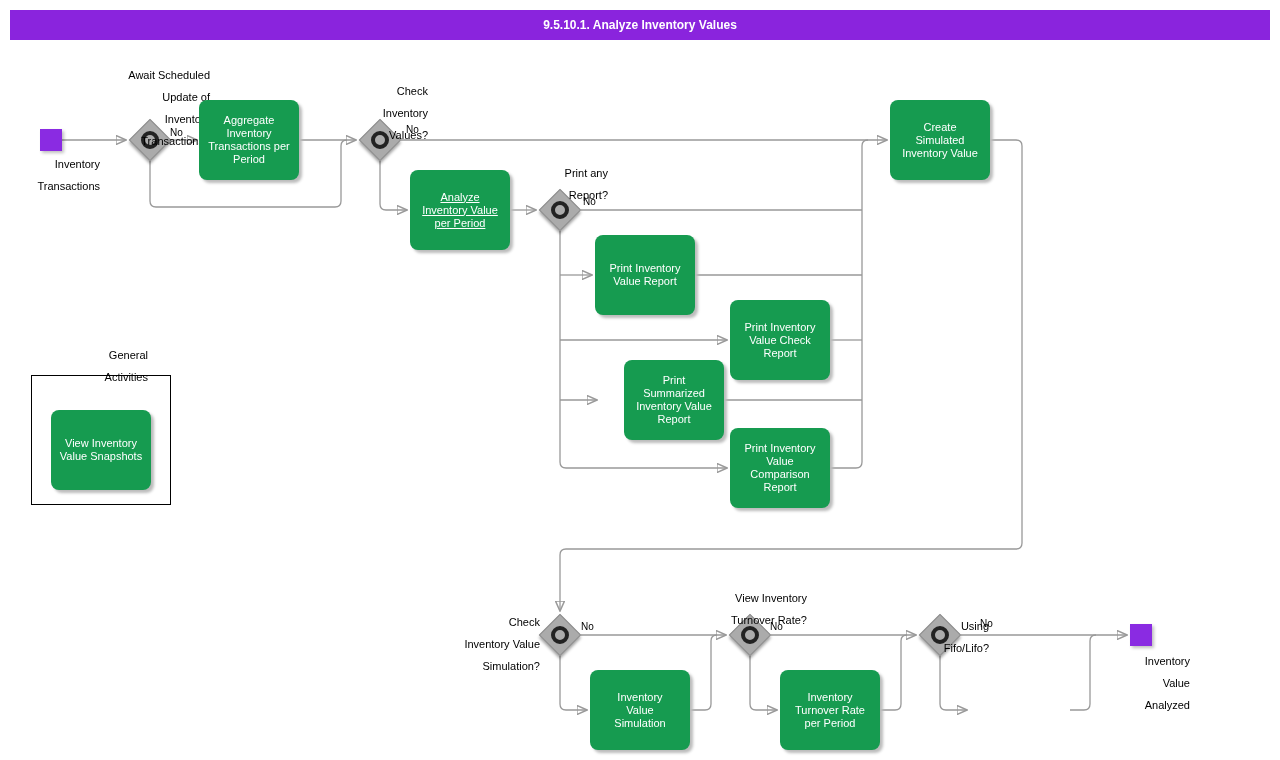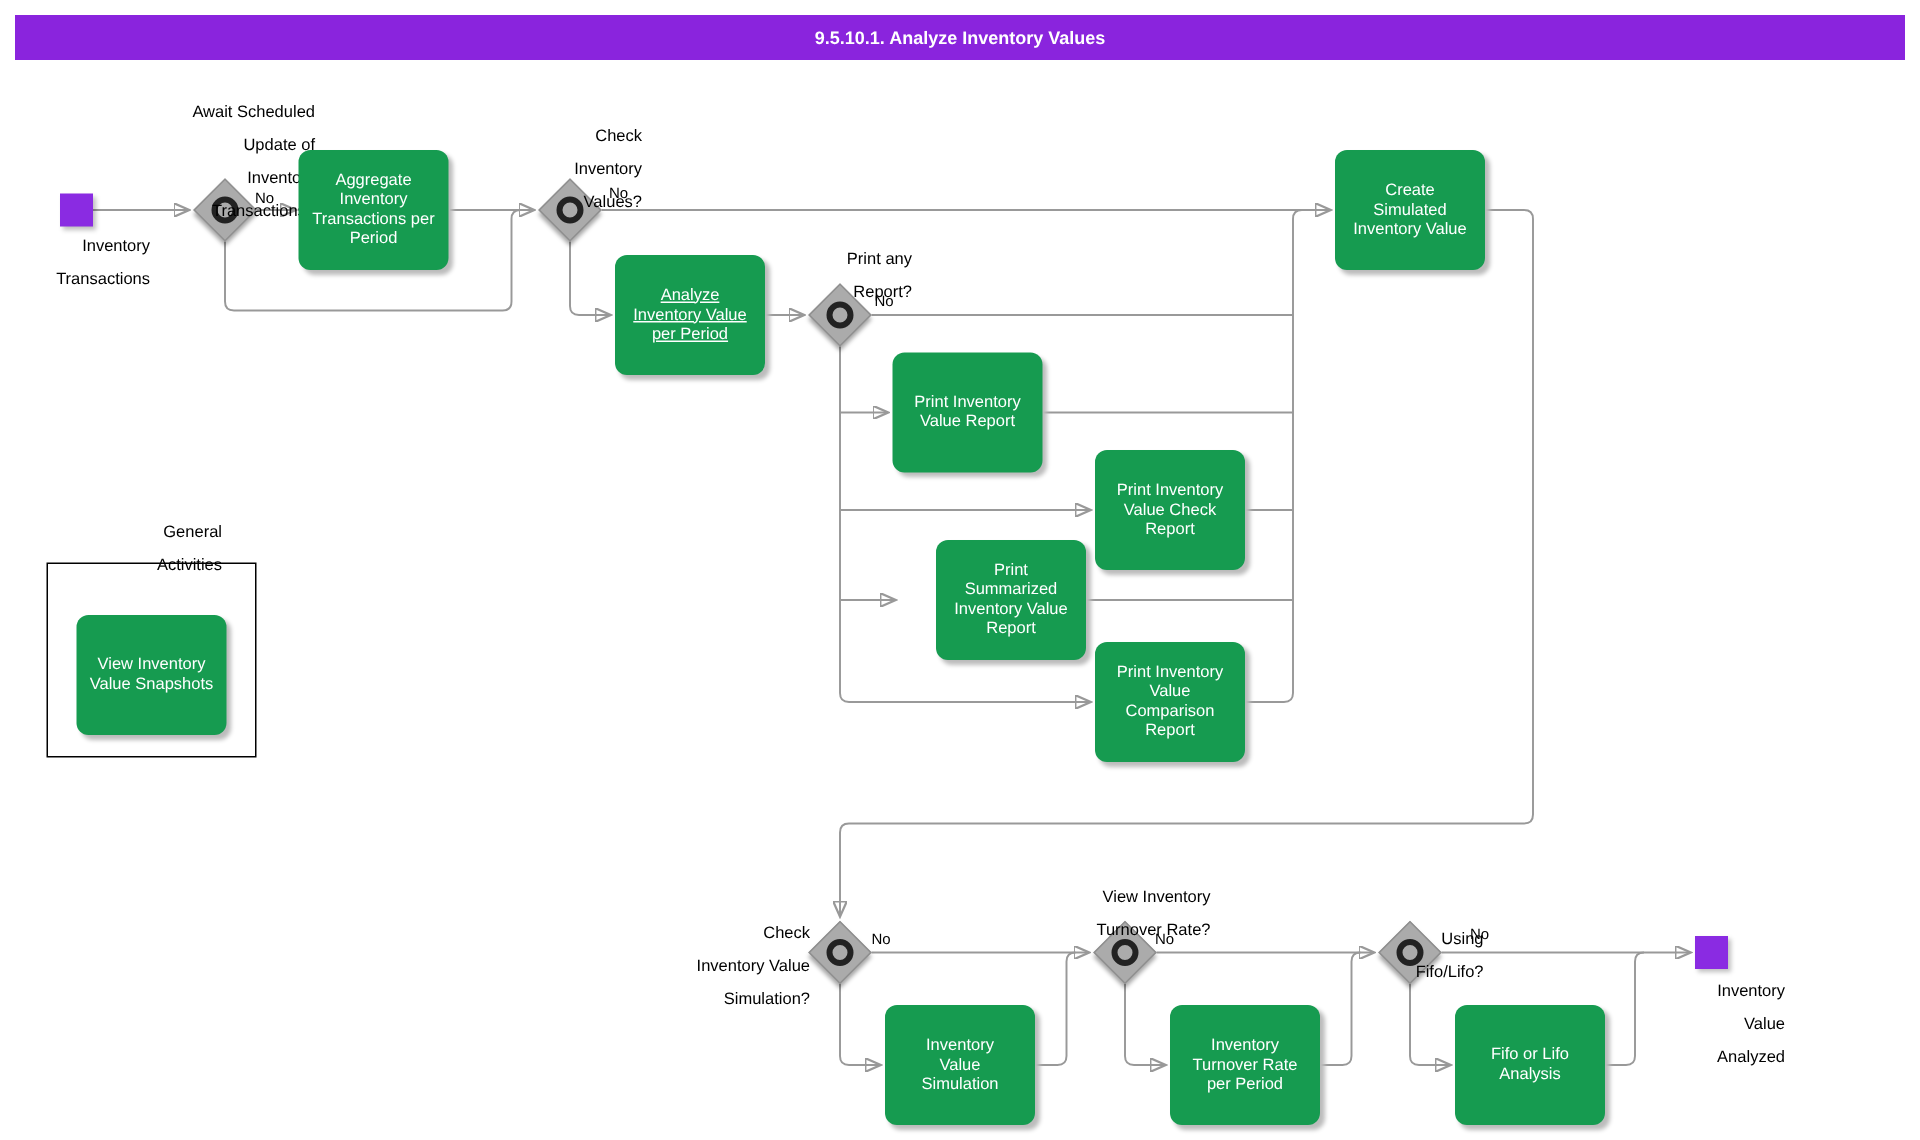--- a/index.html
+++ b/index.html
@@ -227,18 +227,14 @@
   <div class="task" style="left:590px;top:670px;">
     <span>Inventory
 Value
 Simulation</span>
   </div>
   <div class="task" style="left:780px;top:670px;">
     <span>Inventory
 Turnover Rate
 per Period</span>
   </div>
-  <div class="task" style="left:970px;top:670px;">
-    <span>Fifo or Lifo
-Analysis</span>
-  </div>
 
 </div>
 
 </body></html>

